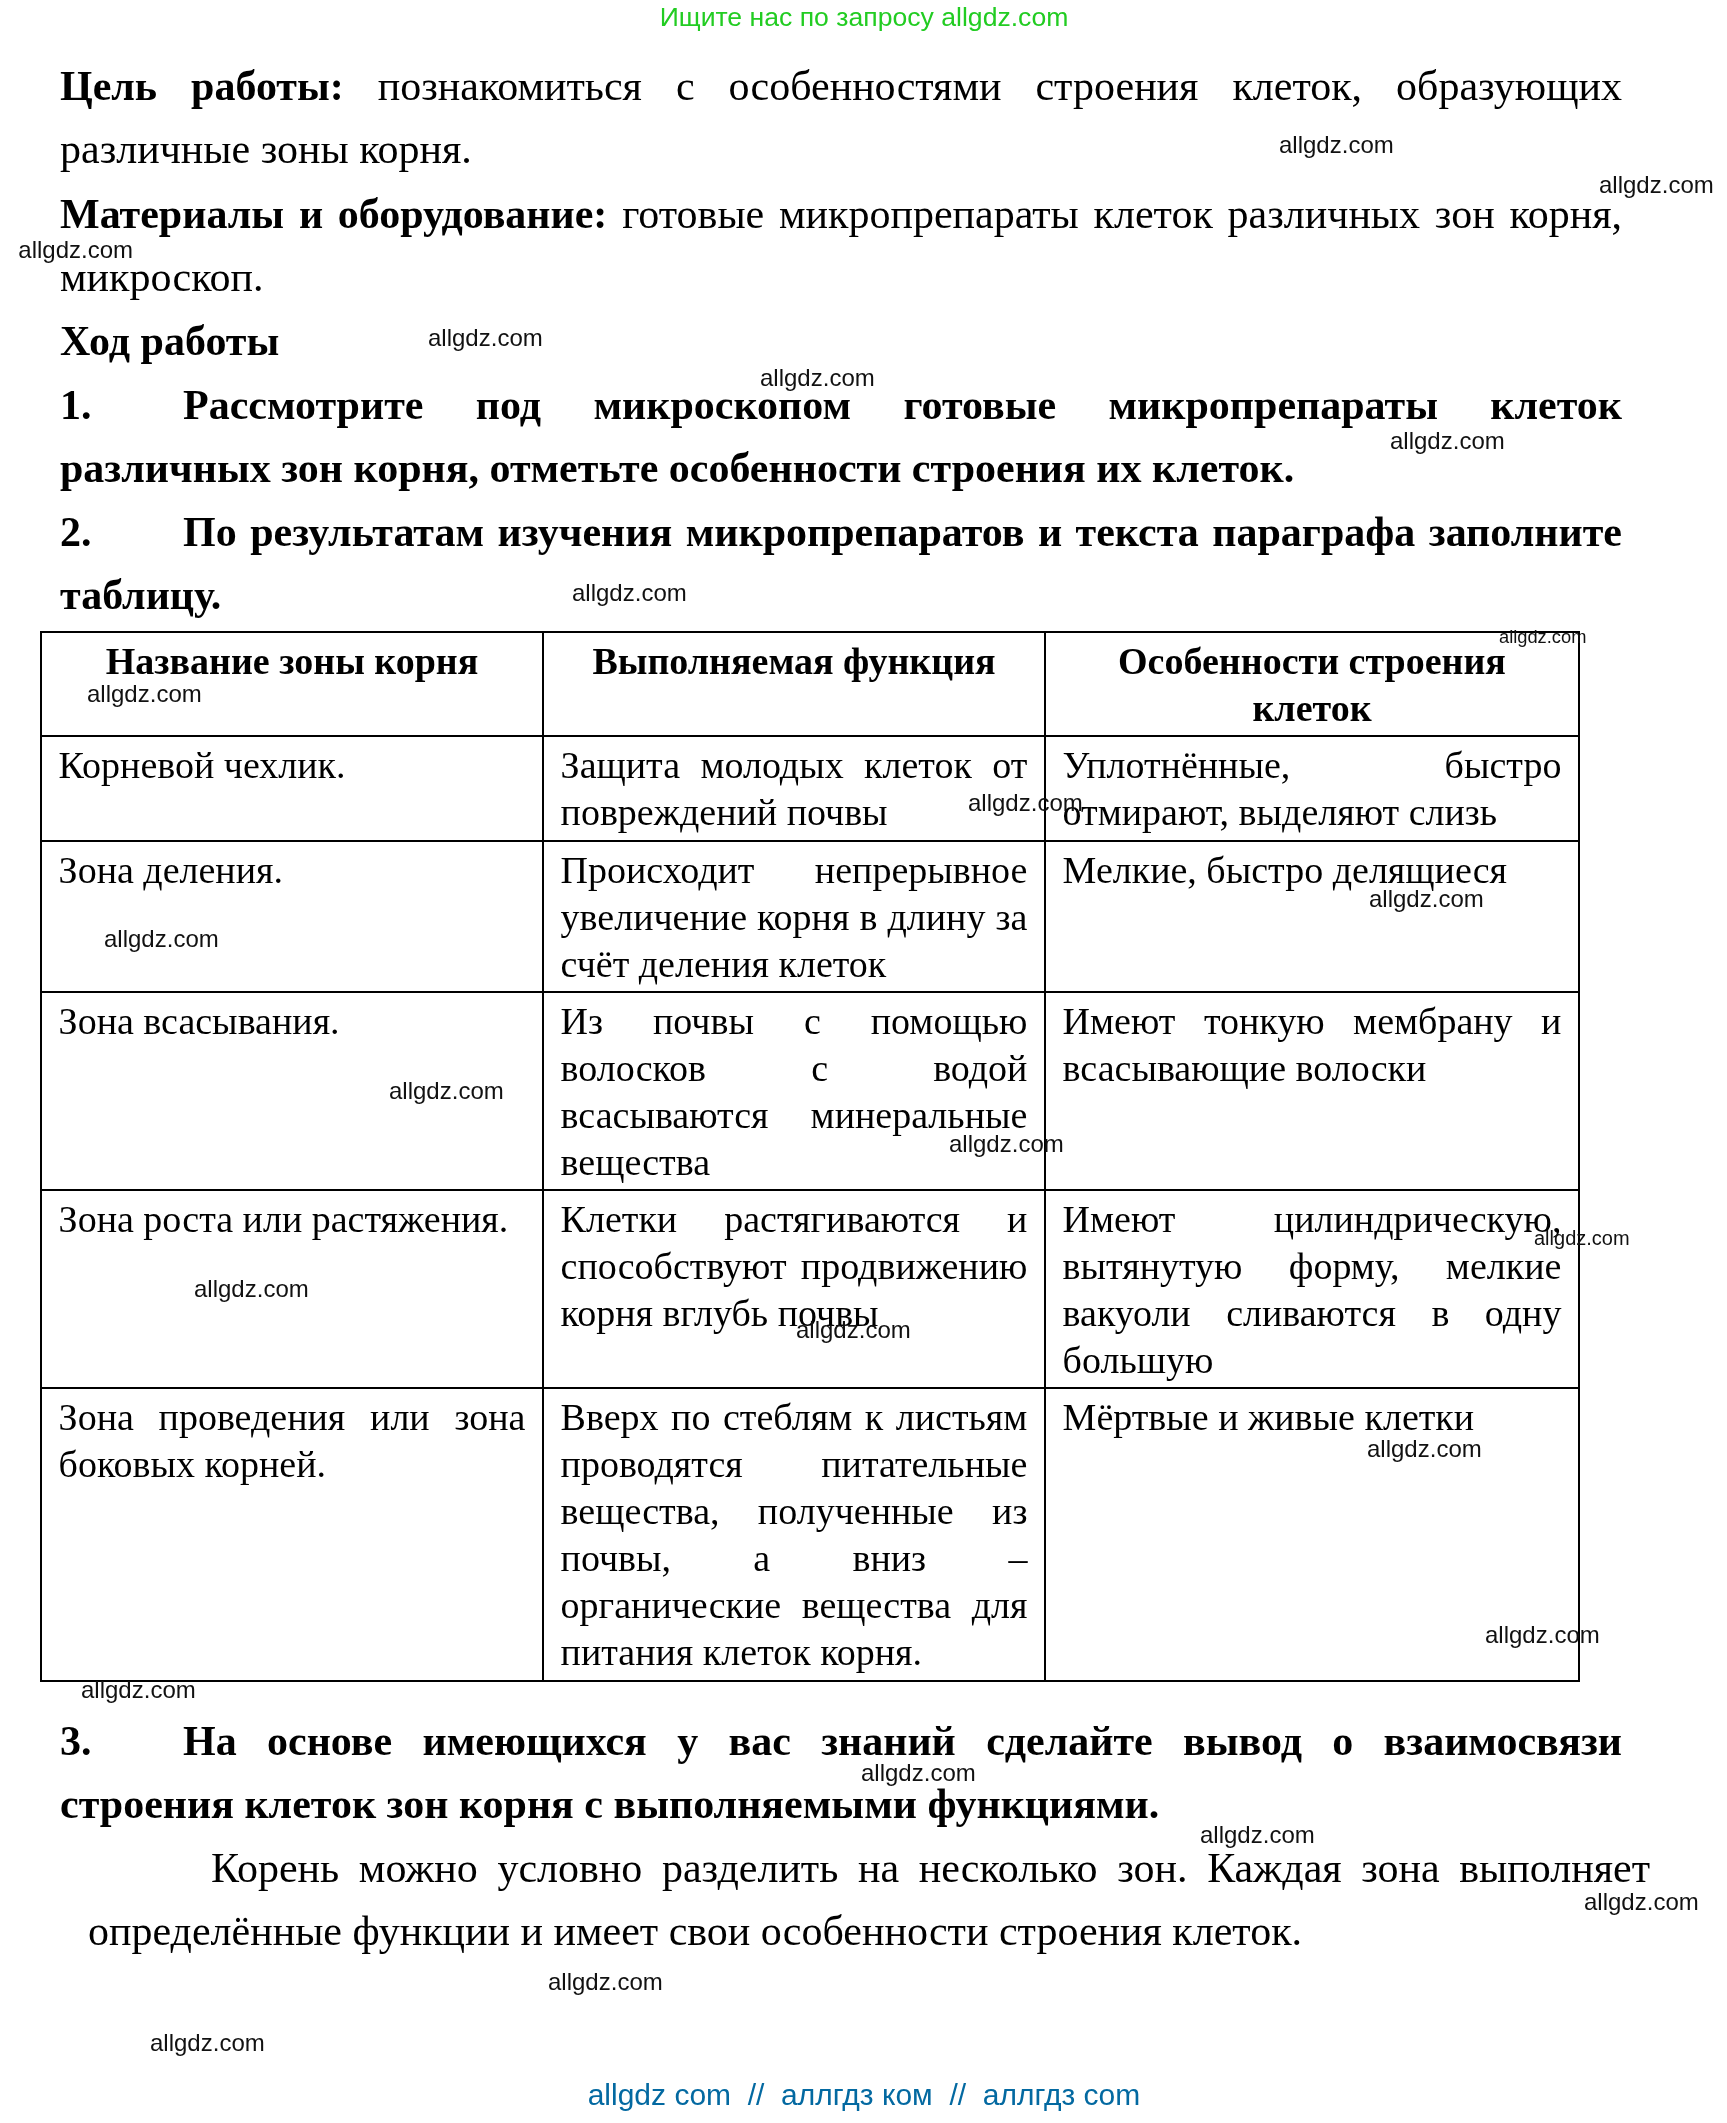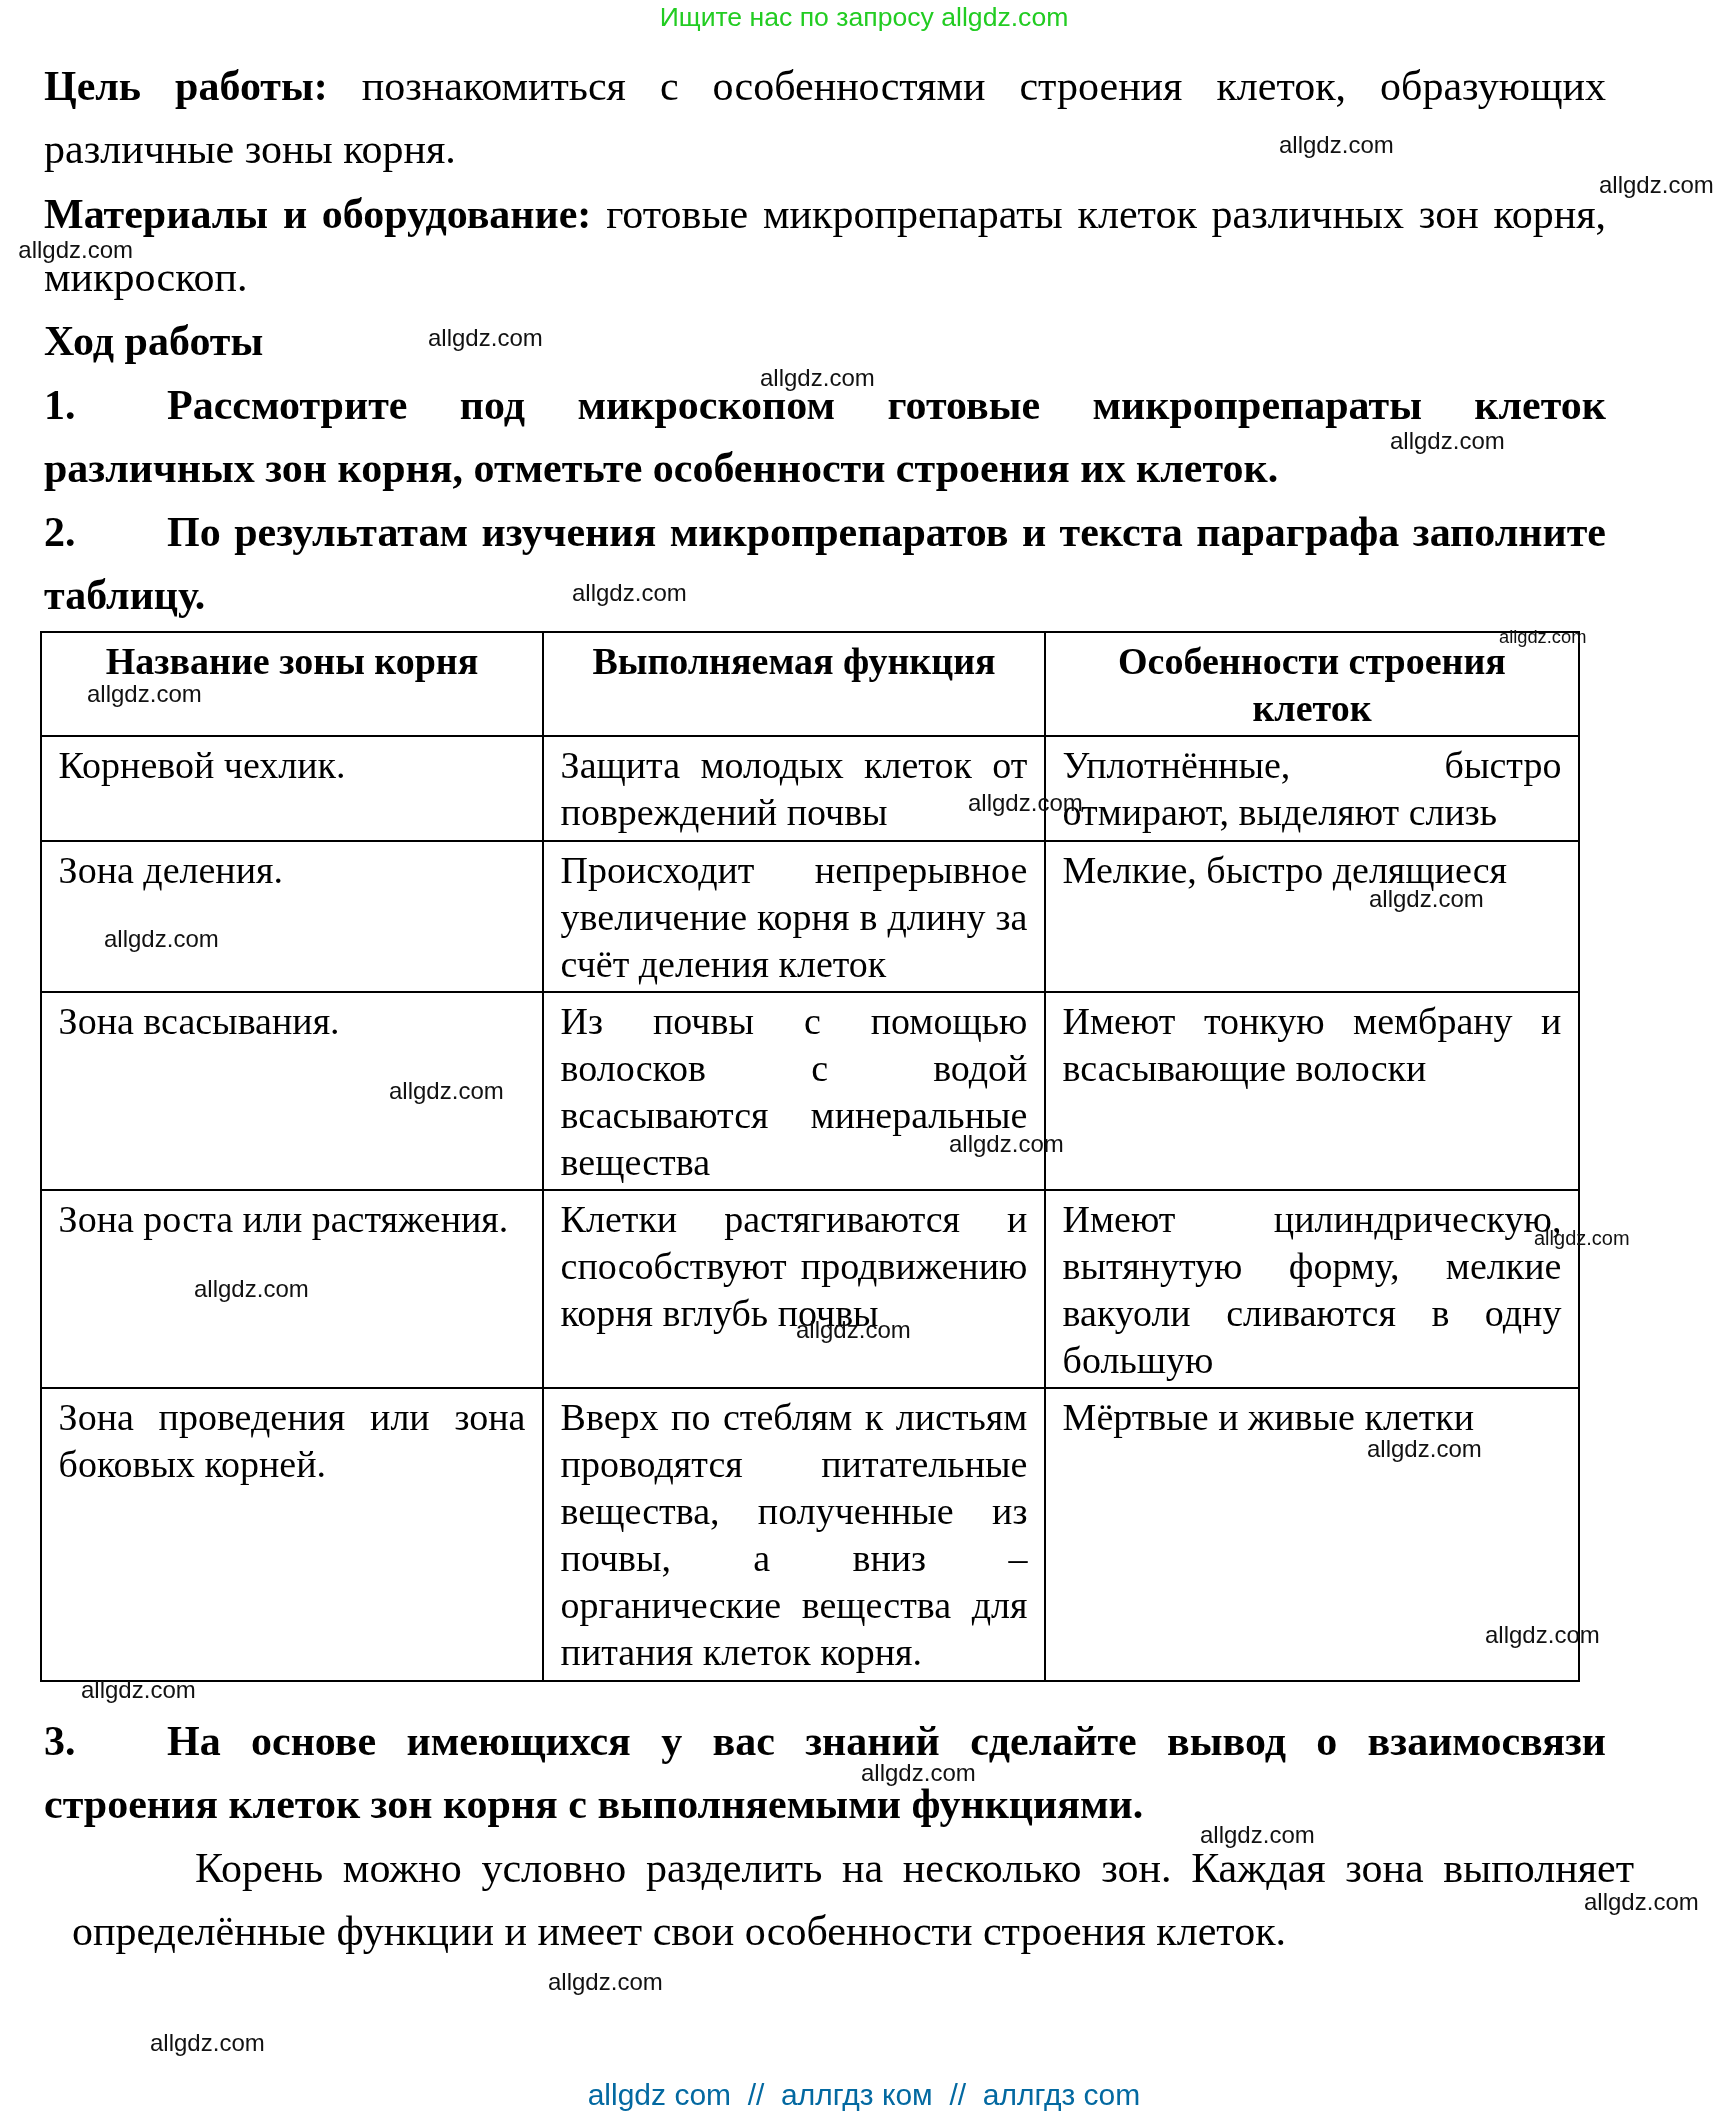--- a/index.html
+++ b/index.html
@@ -3,21 +3,21 @@
 <meta charset="utf-8">
 <style>
   html, body { margin:0; padding:0; background:#ffffff; }
   body { width:1728px; height:2123px; position:relative; overflow:hidden;
          font-family:"Liberation Serif", serif; color:#000; }
   .abs { position:absolute;text-align:center; }
   .topbanner { left:0; width:1728px; top:1.7px; text-align:center; color:#22cc22;
                font-family:"Liberation Sans", sans-serif; font-size:26.6px; }
   .footer { left:0; width:1728px; top:2078px; text-align:center; color:#0369a1;
             font-family:"Liberation Sans", sans-serif; font-size:30px; white-space:pre; }
-  .para { left:44px; width:1562px; font-size:42px; line-height:63px; text-align:justify; }
+  .para { left:60px; width:1562px; font-size:42px; line-height:63px; text-align:justify; }
   .para b { font-weight:bold; }
   .wm { font-family:"Liberation Sans", sans-serif; font-size:24px; color:#111; white-space:nowrap; }
   table.t { position:absolute; left:40px; top:631px; width:1308px; border-collapse:collapse; table-layout:fixed; }
   table.t td, table.t th { border:2.5px solid #000; vertical-align:top; font-size:38px; line-height:47px;
         padding:5px 16.6px 3.3px 16.6px; text-align:justify; }
   table.t th { font-weight:bold; text-align:center; }
   .c1 { width:502px; } .c2 { width:502px; } .c3 { width:534px; }
   .num { display:inline-block; width:123px; }
 </style>
 </head>

